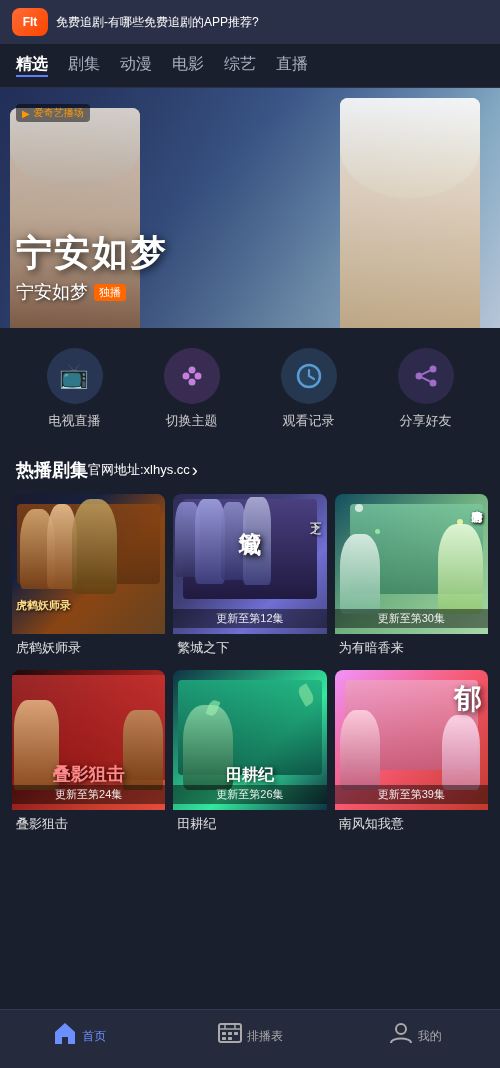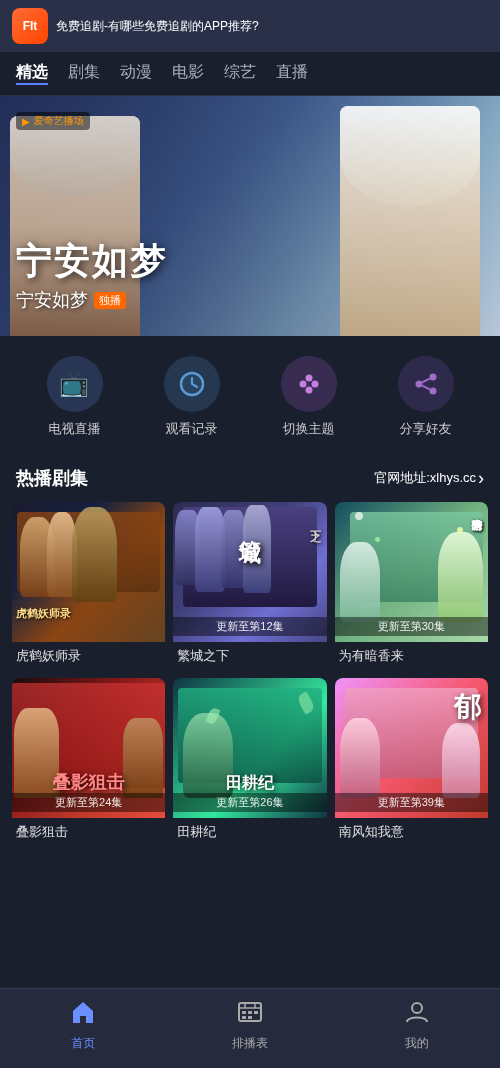--- a/index.html
+++ b/index.html
@@ -15,21 +15,21 @@
     
     .top-bar {
       background: #2a3048;
       padding: 8px 12px;
       display: flex;
       align-items: center;
       gap: 8px;
     }
     .top-bar-logo {
       width: 36px;
-      height: 36px;
+      height: 28px;
       background: linear-gradient(135deg, #ff6b35, #ff4500);
       border-radius: 8px;
       display: flex;
       align-items: center;
       justify-content: center;
       font-weight: bold;
       font-size: 12px;
       color: #fff;
       flex-shrink: 0;
     }
@@ -181,21 +181,20 @@
     .qa-history { background: rgba(70, 130, 180, 0.25); color: #5b9bd5; }
     .qa-share { background: rgba(130, 90, 200, 0.2); color: #9f6cc8; }
     .quick-action-label {
       font-size: 13px;
       color: #ccc;
     }
 
     
     .section-header {
       display: flex;
-      justify-content: space-between;
       align-items: center;
       padding: 8px 16px 12px;
     }
     .section-title {
       font-size: 18px;
       font-weight: bold;
       color: #fff;
     }
     .section-link {
       font-size: 13px;
@@ -335,21 +334,21 @@
       left: 0;
       width: 500px;
       background: #252a3d;
       display: flex;
       justify-content: space-around;
       padding: 10px 0 16px;
       border-top: 1px solid #333a55;
     }
     .bottom-nav-item {
       display: flex;
-      flex-direction: column;
+      flex-direction: row;
       align-items: center;
       gap: 4px;
       cursor: pointer;
       min-width: 60px;
     }
     .bottom-nav-icon {
       font-size: 22px;
     }
     .bottom-nav-label {
       font-size: 12px;
@@ -402,40 +401,40 @@
   <div class="hero-subtitle">
     <span class="hero-subtitle-text">宁安如梦</span>
     <span class="hero-badge">独播</span>
   </div>
 </div>
 
 <div class="quick-actions">
   <div class="quick-action">
     <div class="quick-action-icon qa-tv">📺</div>
     <span class="quick-action-label">电视直播</span>
-  </div>
-  <div class="quick-action">
-    <div class="quick-action-icon qa-history">
-      <svg width="28" height="28" viewBox="0 0 28 28" fill="none">
-        <circle cx="14" cy="14" r="11" stroke="#5b9bd5" stroke-width="2.5" fill="rgba(70,130,180,0.15)"></circle>
-        <path d="M14 8 L14 14 L19 17" stroke="#5b9bd5" stroke-width="2.2" stroke-linecap="round"></path>
-      </svg>
-    </div>
-    <span class="quick-action-label">观看记录</span>
   </div>
   <div class="quick-action">
     <div class="quick-action-icon qa-theme">
       <svg width="26" height="26" viewBox="0 0 26 26" fill="none">
         <circle cx="13" cy="7" r="3.5" fill="#c47fdf"></circle>
         <circle cx="7" cy="13" r="3.5" fill="#c47fdf"></circle>
         <circle cx="19" cy="13" r="3.5" fill="#c47fdf"></circle>
         <circle cx="13" cy="19" r="3.5" fill="#c47fdf"></circle>
       </svg>
     </div>
     <span class="quick-action-label">切换主题</span>
+  </div>
+  <div class="quick-action">
+    <div class="quick-action-icon qa-history">
+      <svg width="28" height="28" viewBox="0 0 28 28" fill="none">
+        <circle cx="14" cy="14" r="11" stroke="#5b9bd5" stroke-width="2.5" fill="rgba(70,130,180,0.15)"></circle>
+        <path d="M14 8 L14 14 L19 17" stroke="#5b9bd5" stroke-width="2.2" stroke-linecap="round"></path>
+      </svg>
+    </div>
+    <span class="quick-action-label">观看记录</span>
   </div>
   <div class="quick-action">
     <div class="quick-action-icon qa-share">
       <svg width="28" height="28" viewBox="0 0 28 28" fill="none">
         <circle cx="21" cy="7" r="3.5" fill="#9f6cc8"></circle>
         <circle cx="7" cy="14" r="3.5" fill="#9f6cc8"></circle>
         <circle cx="21" cy="21" r="3.5" fill="#9f6cc8"></circle>
         <line x1="10.2" y1="12.3" x2="17.8" y2="8.7" stroke="#9f6cc8" stroke-width="2"></line>
         <line x1="10.2" y1="15.7" x2="17.8" y2="19.3" stroke="#9f6cc8" stroke-width="2"></line>
       </svg>

